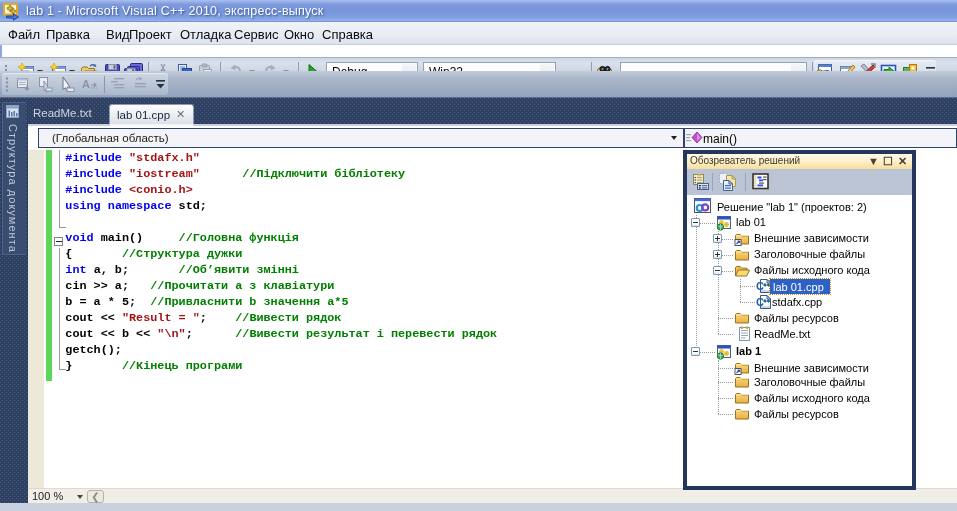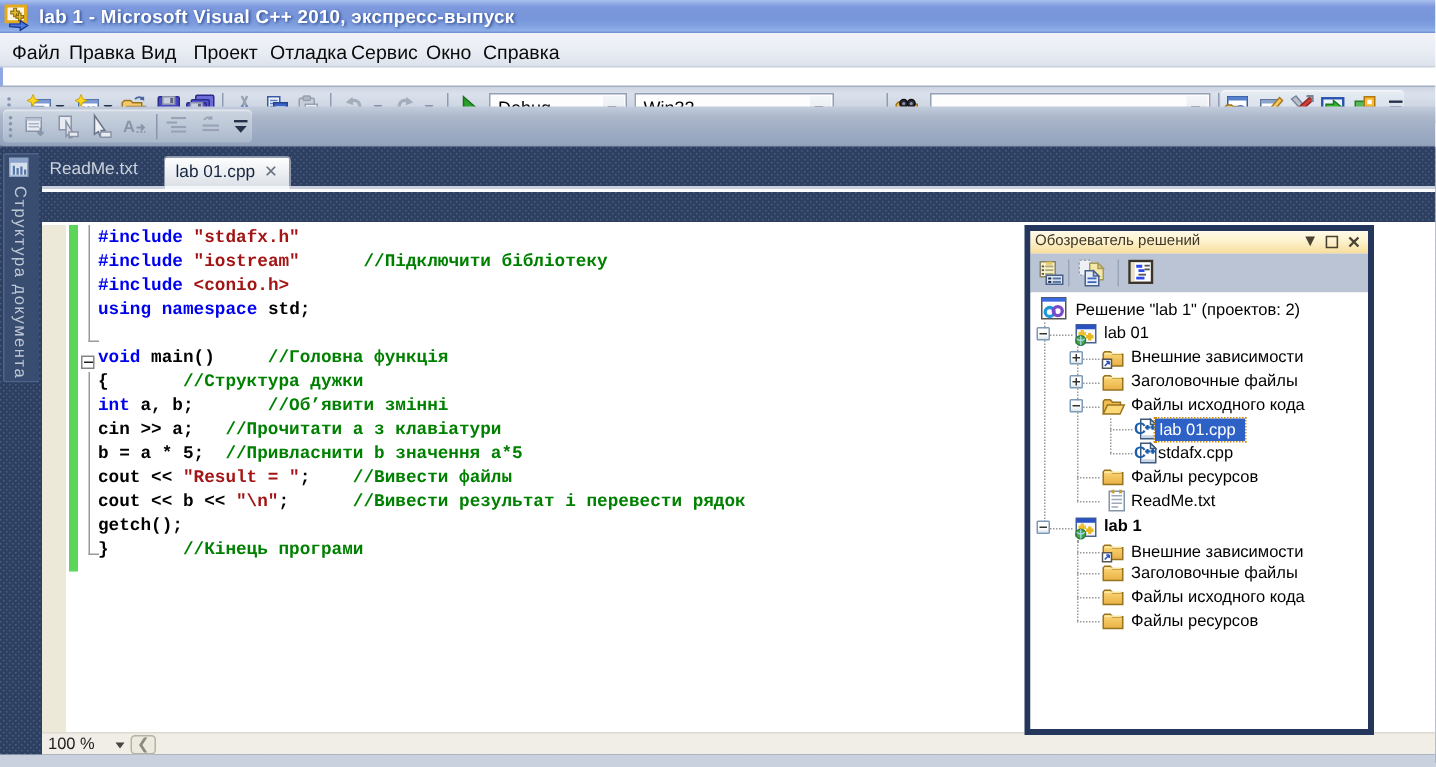--- a/index.html
+++ b/index.html
@@ -5,21 +5,21 @@
 * { margin:0; padding:0; box-sizing:border-box; }
 html,body { width:957px; height:511px; overflow:hidden; }
 body { position:relative; font-family:"Liberation Sans", sans-serif; background:#fff; }
 .abs { position:absolute; }
 svg { position:absolute; overflow:visible; }
 
 
 #titlebar { left:0; top:0; width:957px; height:22px;
   background:linear-gradient(to bottom,#a9c0ee 0%,#7e99dd 20%,#7795da 55%,#80a0e0 78%,#8fb1e9 93%,#6c89d0 100%);
 }
-#titletext { left:26px; top:4px; font-size:12.5px; font-weight:bold; color:#fff;
+#titletext { left:26px; top:4px; font-size:12.5px; font-weight:normal; color:#fff;
   text-shadow:1px 1px 2px rgba(20,50,120,.75); letter-spacing:.2px;}
 #menubar { left:0; top:22px; width:957px; height:23px;
   background:linear-gradient(to bottom,#f1f3f8 0%,#e8ecf3 60%,#dce2ec 100%);
   border-bottom:1px solid #c8d0de;
 }
 .mi { position:absolute; top:5px; font-size:13px; color:#0a0a0a; }
 #toolbar1 { left:0; top:45px; width:957px; height:25px;
   background:linear-gradient(to bottom,#cdd5e3 0%,#dbe1ec 20%,#ccd5e2 60%,#bfcadb 100%);
   border-top:1px solid #a2aec2; border-bottom:1px solid #8d99ae;margin-top:12px;
 }
@@ -110,21 +110,21 @@
       <path d="M7.6 7.4 h1.7 v-1.7 h1.7 v1.7 h1.7 v1.7 h-1.7 v1.7 h-1.7 v-1.7 h-1.7 Z"></path>
     </g>
     <path d="M3.5 13 L10.5 13 L10.5 10.8 L15.5 14 L10.5 17.2 L10.5 15.2 L3.5 14.8 Z" fill="#4a7ae0" stroke="#16308a" stroke-width="0.8"></path>
   </svg>
 </div>
 <div class="abs" id="titletext">lab 1 - Microsoft Visual C++ 2010, экспресс-выпуск</div>
 <div class="abs" style="left:0;top:22px;width:2px;height:76px;background:#8fa8e4"></div>
 <div class="abs" id="menubar">
   <span class="mi" style="left:8px">Файл</span>
   <span class="mi" style="left:46px">Правка</span>
-  <span class="mi" style="left:94px">Вид</span>
+  <span class="mi" style="left:106px">Вид</span>
   <span class="mi" style="left:129px">Проект</span>
   <span class="mi" style="left:180px">Отладка</span>
   <span class="mi" style="left:234px">Сервис</span>
   <span class="mi" style="left:284px">Окно</span>
   <span class="mi" style="left:322px">Справка</span>
 </div>
 <div class="abs" id="toolbar1">
   <svg width="4" height="18" style="left:4px;top:6px">
     <circle cx="2" cy="2" r="1.2" fill="#8593ad"></circle>
       <circle cx="2" cy="6" r="1.2" fill="#8593ad"></circle>
@@ -353,39 +353,54 @@
     <rect x="10" y="8" width="1.5" height="3.5" fill="#5577aa"></rect>
   </svg>
   <div class="abs" id="sidetext">Структура документа</div>
   <div class="abs" id="tab1text">ReadMe.txt</div>
   <div class="abs" id="tab2">
       <span class="t">lab 01.cpp</span>
       <span class="x">✕</span>
     </div>
   <div class="abs" id="lightband"></div>
   <div class="abs" style="left:110px;top:26px;width:83px;height:2px;background:#f4f6f9"></div>
+  <div class="abs" id="navbar">
+    <div class="nbox" style="left:10px;width:646px"></div>
+    <div class="nbox" style="left:656px;width:273px;border-left:none"></div>
+    <span class="lt">(Глобальная область)</span>
+    <div id="navarr"></div>
+    <div id="navsep"></div>
+    <svg width="18" height="14" style="left:658px;top:4px">
+      <rect x="0" y="3" width="5" height="1.2" fill="#9aa4b2"></rect>
+      <rect x="0" y="6" width="4" height="1.2" fill="#9aa4b2"></rect>
+      <rect x="0" y="9" width="5" height="1.2" fill="#9aa4b2"></rect>
+      <path d="M11 1 L16 6.5 L11 12 L6 6.5 Z" fill="#c050d0" stroke="#8a2a9a" stroke-width="0.8"></path>
+      <path d="M11 2.5 L14.5 6.5 L11 10.5" fill="#e090ea"></path>
+    </svg>
+    <span class="rt">main()</span>
+  </div>
   <div class="abs" id="editor">
     <div class="abs" id="beige"></div>
     <div class="abs" id="greenbar"></div>
     <div class="oline" style="left:31px;top:2px;width:1px;height:78px"></div>
     <div class="oline" style="left:31px;top:79px;width:7px;height:1px"></div>
     <div id="obox"></div>
     <div class="oline" style="left:31px;top:100px;width:1px;height:122px"></div>
     <div class="oline" style="left:31px;top:221px;width:7px;height:1px"></div>
     <pre class="abs" id="code"><span class="k">#include</span> <span class="s">"stdafx.h"</span>
 <span class="k">#include</span> <span class="s">"iostream"</span>      <span class="c">//Підключити бібліотеку</span>
 <span class="k">#include</span> <span class="s">&lt;conio.h&gt;</span>
 <span class="k">using</span> <span class="k">namespace</span> std;
 
 <span class="k">void</span> main()     <span class="c">//Головна функція</span>
 {       <span class="c">//Структура дужки</span>
 <span class="k">int</span> a, b;       <span class="c">//Об’явити змінні</span>
 cin &gt;&gt; a;   <span class="c">//Прочитати а з клавіатури</span>
 b = a * 5;  <span class="c">//Привласнити b значення a*5</span>
-cout &lt;&lt; <span class="s">"Result = "</span>;    <span class="c">//Вивести файлы</span>
+cout &lt;&lt; <span class="s">"Result = "</span>;    <span class="c">//Вивести рядок</span>
 cout &lt;&lt; b &lt;&lt; <span class="s">"\n"</span>;      <span class="c">//Вивести результат і перевести рядок</span>
 getch();
 }       <span class="c">//Кінець програми</span></pre>
   </div>
   <div class="abs" id="bottombar">
     <span class="abs" style="left:4px;top:1px;font-size:11px;color:#222;">100 %</span>
     <div class="darr" style="left:49px;top:6px;border-top-color:#444"></div>
     <div id="hsbtn">❮</div>
   </div>
   <div class="abs" id="bottomstrip"></div>

